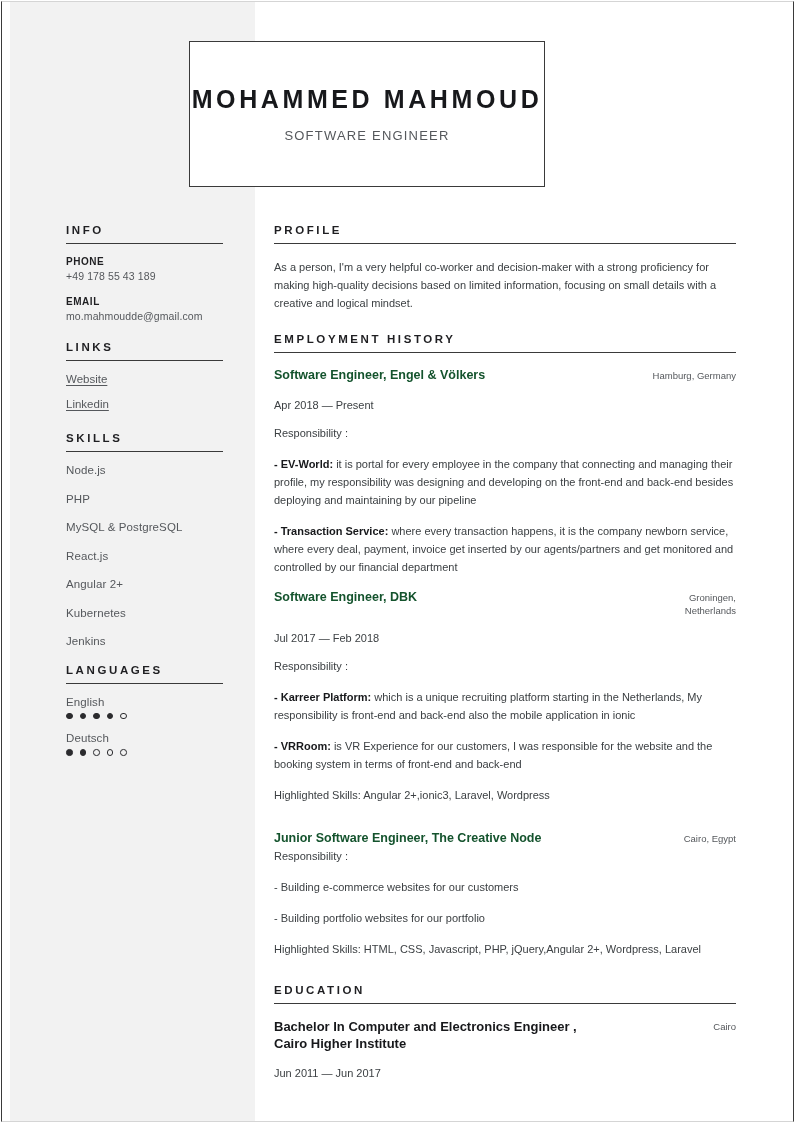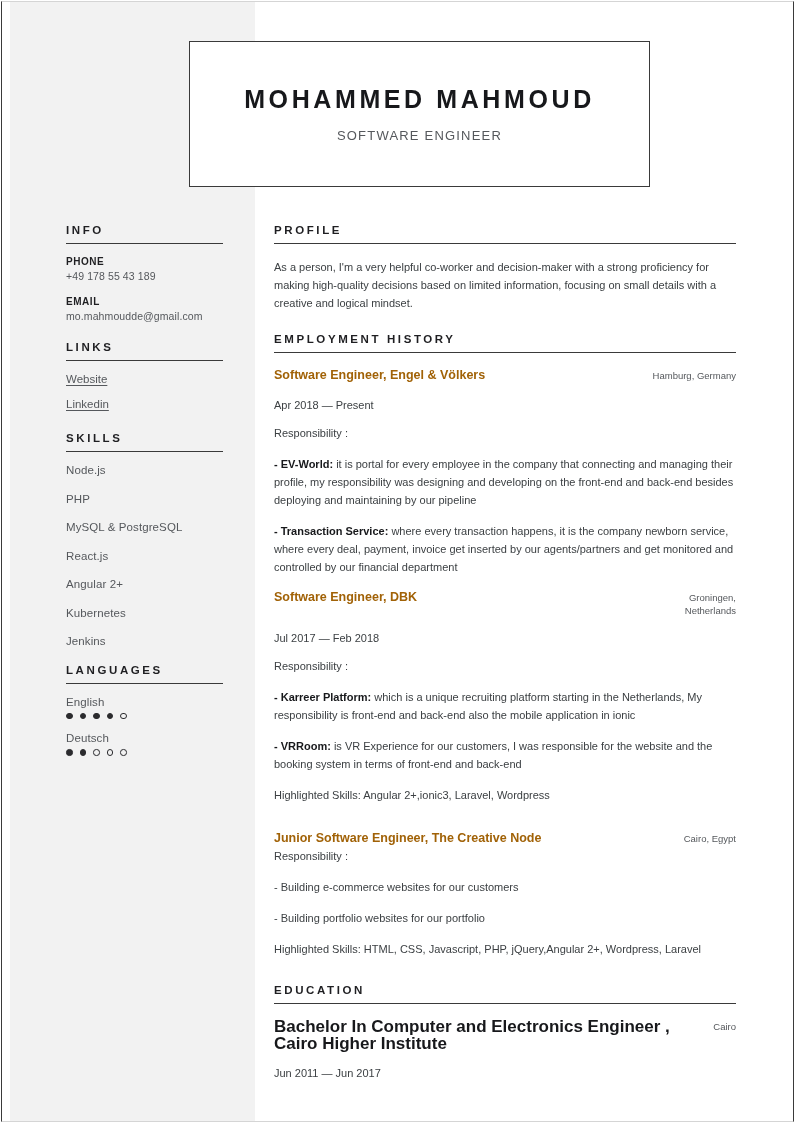--- a/index.html
+++ b/index.html
@@ -104,21 +104,21 @@
     border-radius: 50%;
     border: 1px solid #2b2b2e;
   }
   .dot.filled { background: #2b2b2e; }
   .dot.empty  { background: transparent; }
 
   
   .namebox {
     position: absolute;
     left: 187px; top: 39px;
-    width: 461px; height: 146px;
+    width: 356px; height: 146px;
     border: 1.6px solid #3a3a3a;
     background: #ffffff;
     display: flex;
     flex-direction: column;
     align-items: center;
     justify-content: center;
   }
 
   .full-name {
     font-size: 25px;
@@ -171,21 +171,21 @@
   .job-row {
     display: flex;
     justify-content: space-between;
     align-items: flex-start;
     gap: 14px;
   }
 
   .job-title-line {
     font-size: 12.5px;
     font-weight: bold;
-    color: #a16207;
+    color: #14532d;
     line-height: 17px;
     flex: 1;
   }
 
   .job-location {
     font-size: 9.5px;
     color: #55585c;
     text-align: right;
     line-height: 13px;
     white-space: pre-line;
@@ -213,21 +213,21 @@
   .hl-skills {
     font-size: 11px;
     line-height: 18px;
     color: #3c4043;
     margin-bottom: 26px;
   }
 
   .edu-entry { margin-top: 2px; }
 
   .edu-title {
-    font-size: 17px;
+    font-size: 13px;
     font-weight: bold;
     color: #17181b;
     line-height: 17px;
     flex: 1;
   }
 </style>
 </head>
 <body>
 
 <div class="page">

